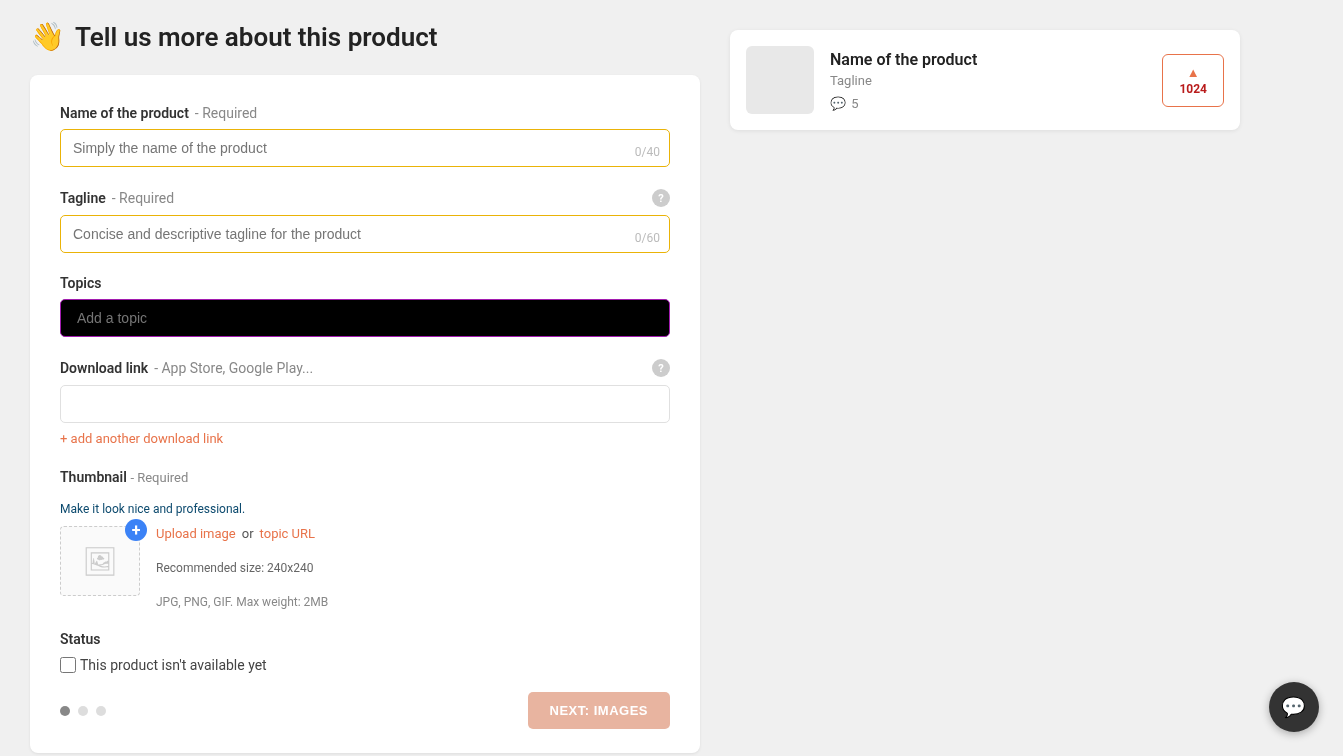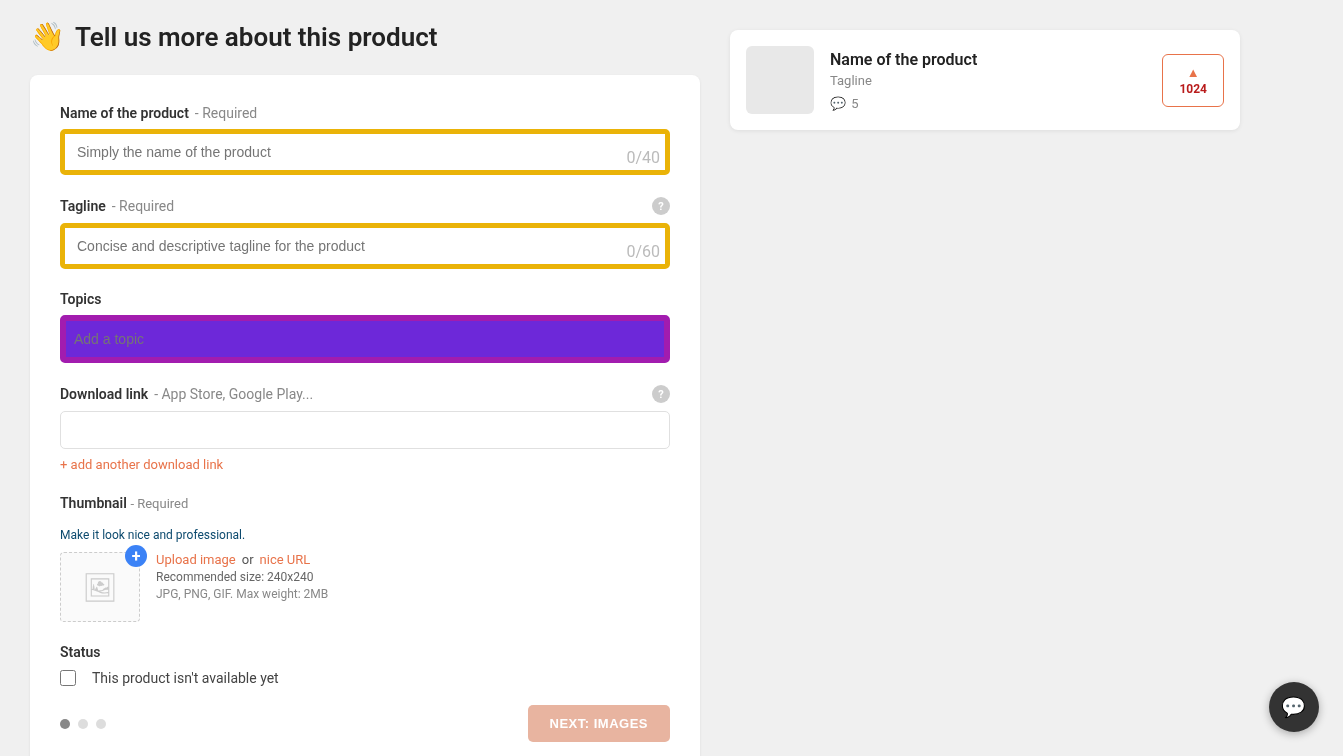--- a/index.html
+++ b/index.html
@@ -78,46 +78,46 @@
       font-weight: bold;
       margin-left: auto;
     }
 
     .input-wrapper {
       position: relative;
     }
 
     .form-input {
       width: 100%;
-      border: 5px solid #eab308;
+      border: 1px solid #eab308;
       border-radius: 5px;
       padding: 10px 12px;
       font-size: 14px;
       color: #aaa;
       background: #fff;
       outline: none;
       resize: none;
     }
 
     .char-count {
       position: absolute;
       bottom: 8px;
       right: 10px;
-      font-size: 16px;
+      font-size: 12px;
       color: #bbb;
     }
 
     .topics-input {
       width: 100%;
-      border: 6px solid #a21caf;
+      border: 1px solid #a21caf;
       border-radius: 5px;
-      padding: 10px 8px;
+      padding: 10px 16px;
       font-size: 14px;
       color: #aaa;
-      background: #6d28d9;
+      background: #000000;
       outline: none;
     }
 
     .download-link-input {
       width: 100%;
       border: 1px solid #e0e0e0;
       border-radius: 5px;
       padding: 10px 12px;
       font-size: 14px;
       color: #555;
@@ -188,21 +188,21 @@
     }
 
     .thumbnail-icon {
       color: #ccc;
       font-size: 28px;
     }
 
     .thumbnail-info {
       display: flex;
       flex-direction: column;
-      gap: 3px;
+      gap: 20px;
     }
 
     .upload-row {
       display: flex;
       align-items: center;
       gap: 6px;
       font-size: 13px;
     }
 
     .upload-link {
@@ -238,21 +238,21 @@
     .status-label {
       font-size: 14px;
       font-weight: 600;
       color: #333;
       margin-bottom: 10px;
     }
 
     .checkbox-row {
       display: flex;
       align-items: center;
-      gap: 16px;
+      gap: 4px;
     }
 
     .checkbox-input {
       width: 16px;
       height: 16px;
       cursor: pointer;
       accent-color: #e8734a;
     }
 
     .checkbox-label {
@@ -464,21 +464,21 @@
         <div class="thumbnail-sublabel">Make it look nice and professional.</div>
         <div class="thumbnail-area">
           <div class="thumbnail-preview">
             <span class="thumbnail-plus">+</span>
             <span class="thumbnail-icon">🖼</span>
           </div>
           <div class="thumbnail-info">
             <div class="upload-row">
               <a class="upload-link">Upload image</a>
               <span class="upload-or">or</span>
-              <a class="paste-link">nice URL</a>
+              <a class="paste-link">topic URL</a>
             </div>
             <div class="rec-size">Recommended size: 240x240</div>
             <div class="rec-format">JPG, PNG, GIF. Max weight: 2MB</div>
           </div>
         </div>
       </div>
 
       <div class="status-section">
         <div class="status-label">Status</div>
         <div class="checkbox-row">

